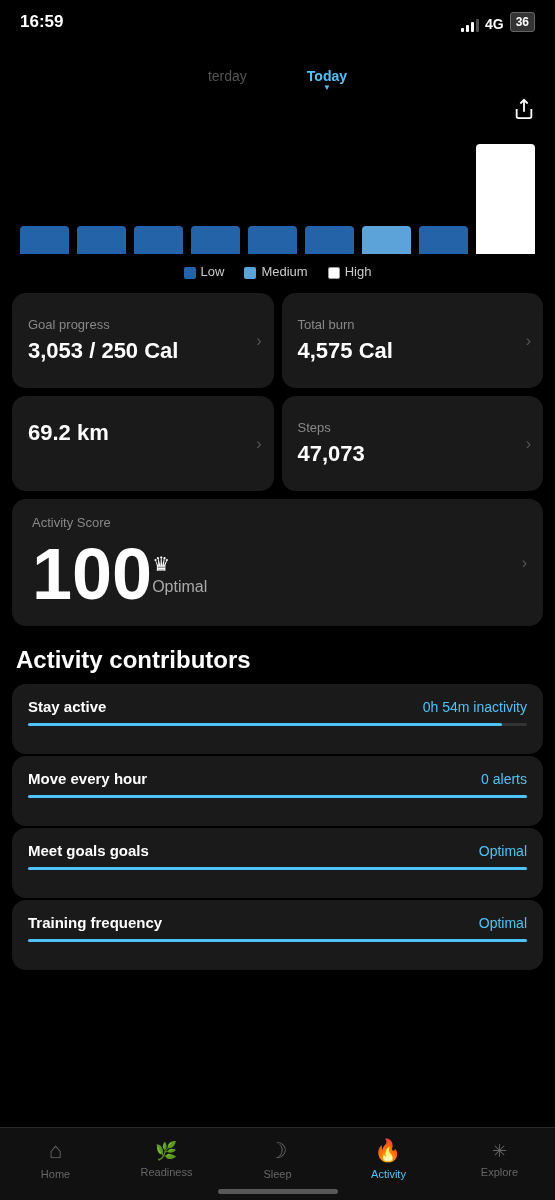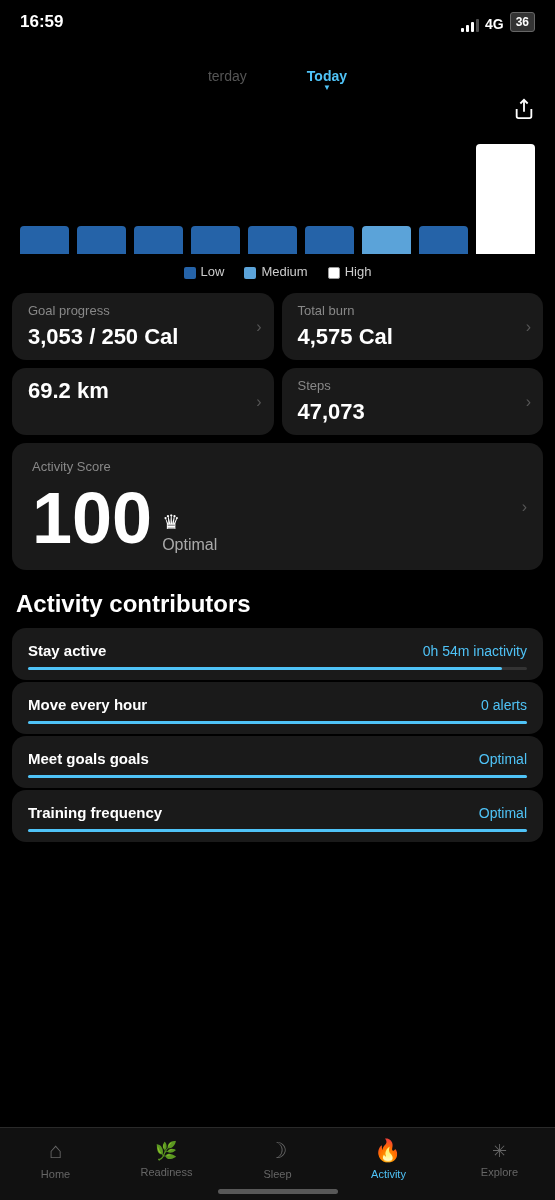--- a/index.html
+++ b/index.html
@@ -140,21 +140,21 @@
     
     .cards-grid {
       display: grid;
       grid-template-columns: 1fr 1fr;
       gap: 8px;
       margin: 8px 12px;
     }
     .card {
       background: #1a1a1a;
       border-radius: 14px;
-      padding: 10px 16px;
+      padding: 24px 16px;
       position: relative;
       cursor: pointer;
     }
     .card-label {
       font-size: 13px;
       color: #888;
       margin-bottom: 6px;
     }
     .card-value {
       font-size: 22px;
@@ -179,22 +179,21 @@
       position: relative;
       cursor: pointer;
     }
     .score-label {
       font-size: 13px;
       color: #888;
       margin-bottom: 8px;
     }
     .score-value-row {
       display: flex;
-      align-items: flex-end;
-      gap: 10px;
+      align-items: center;
     }
     .score-number {
       font-size: 72px;
       font-weight: 700;
       line-height: 1;
     }
     .score-badge {
       display: flex;
       flex-direction: column;
       align-items: flex-start;
@@ -224,21 +223,21 @@
     }
     .contributor-list {
       margin: 0 12px;
       display: flex;
       flex-direction: column;
       gap: 2px;
     }
     .contributor-item {
       background: #1a1a1a;
       border-radius: 14px;
-      padding: 14px 16px 10px;
+      padding: 14px 16px 28px;
     }
     .contributor-header {
       display: flex;
       justify-content: space-between;
       align-items: center;
       margin-bottom: 8px;
     }
     .contributor-name {
       font-size: 15px;
       font-weight: 600;

